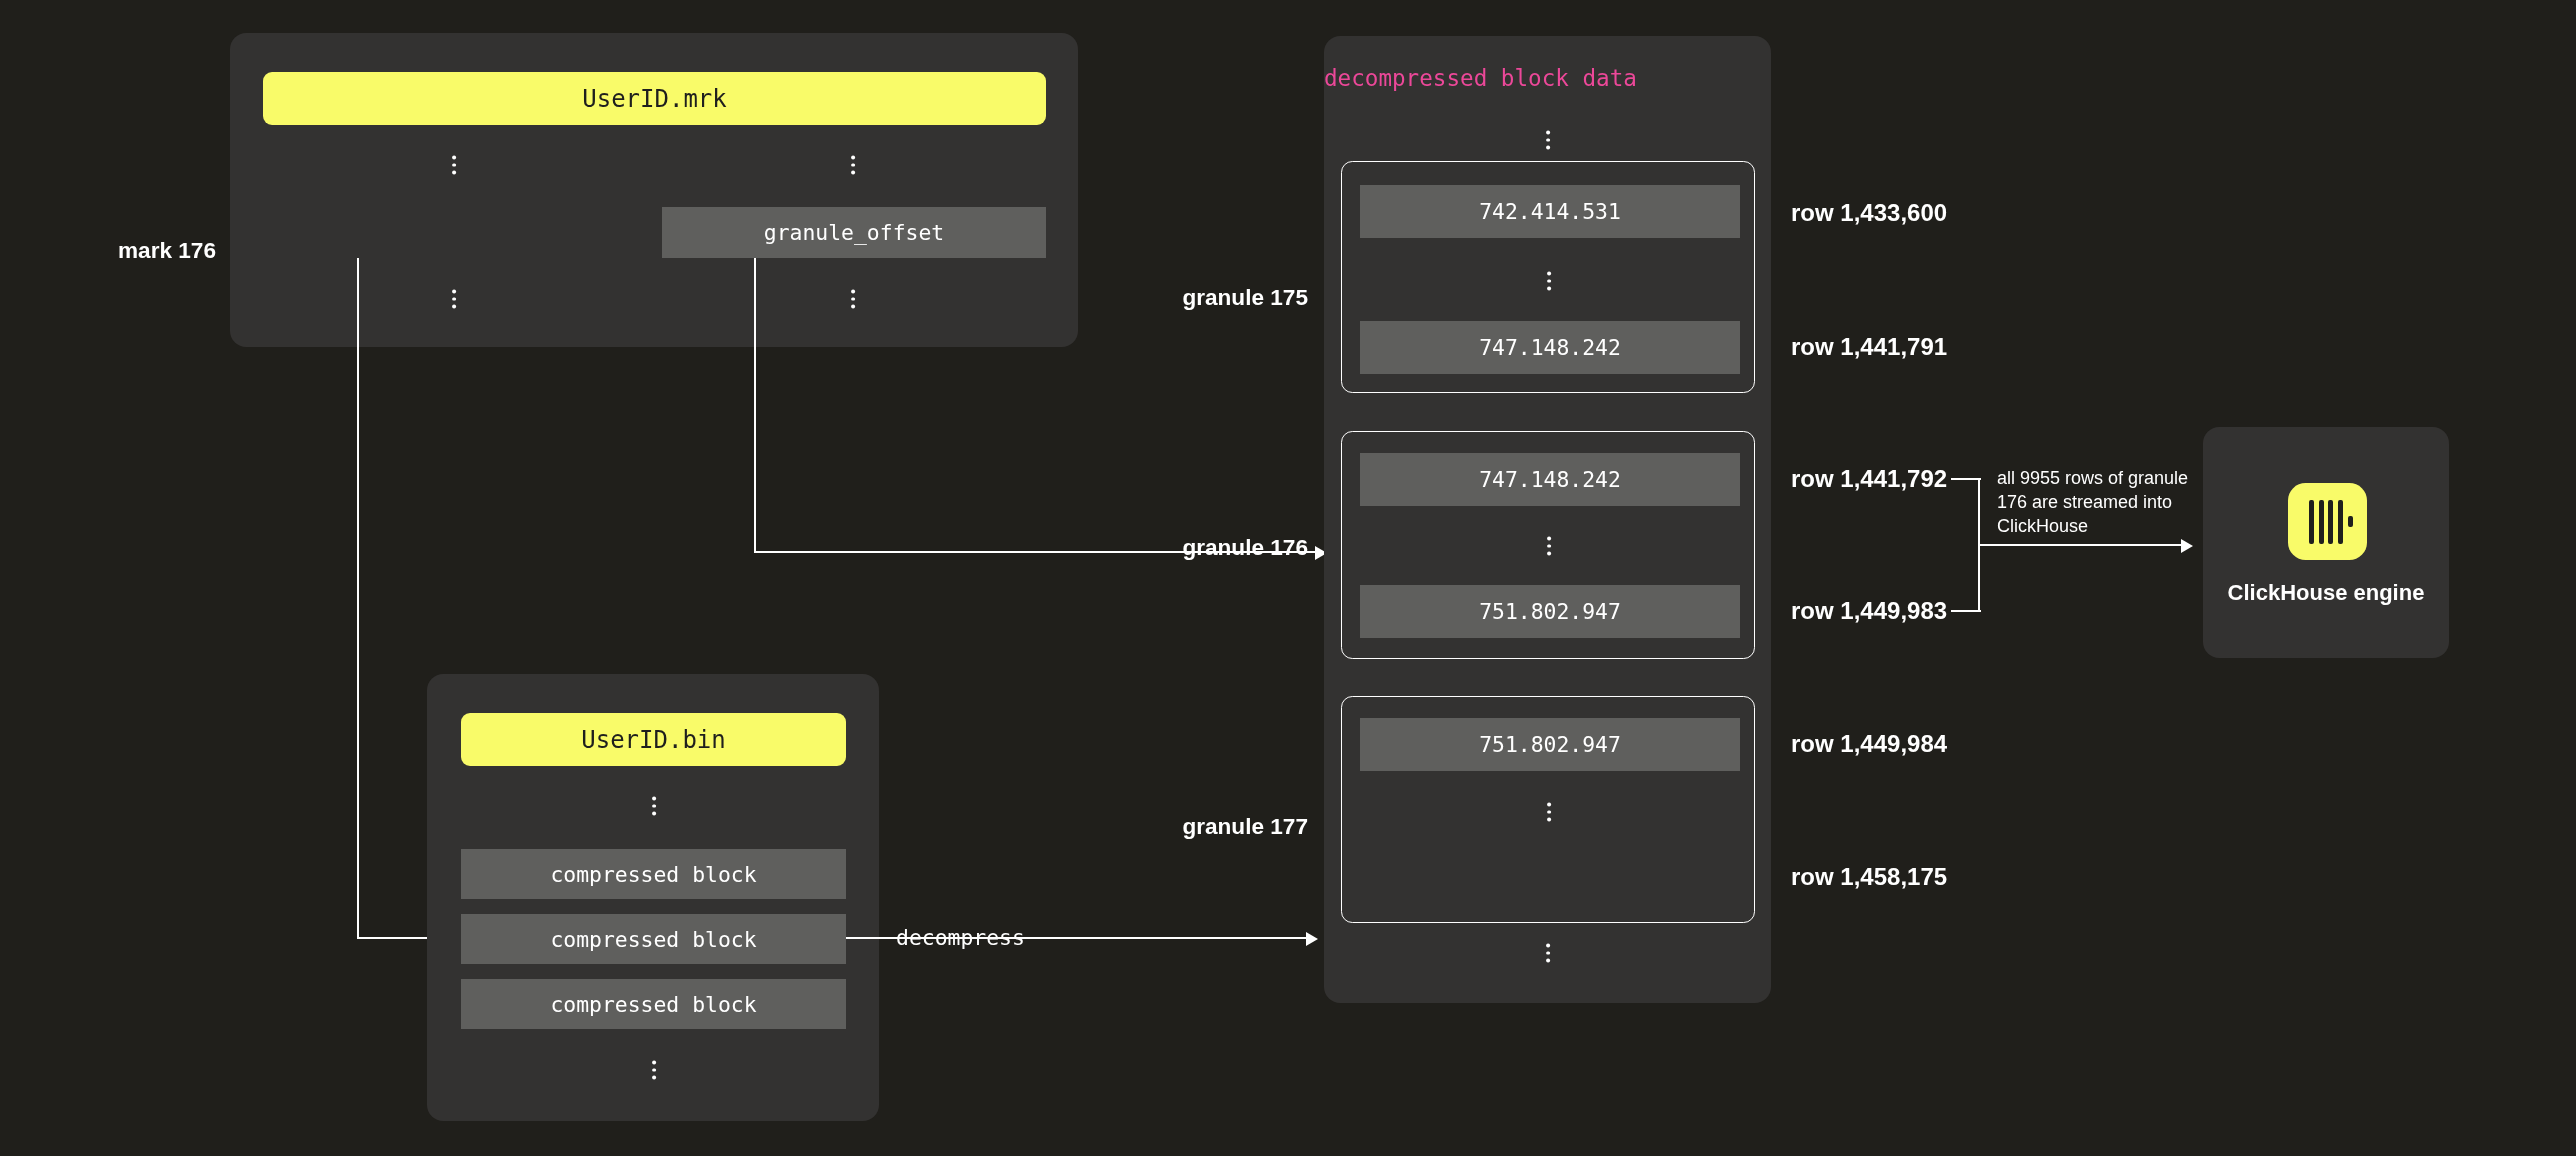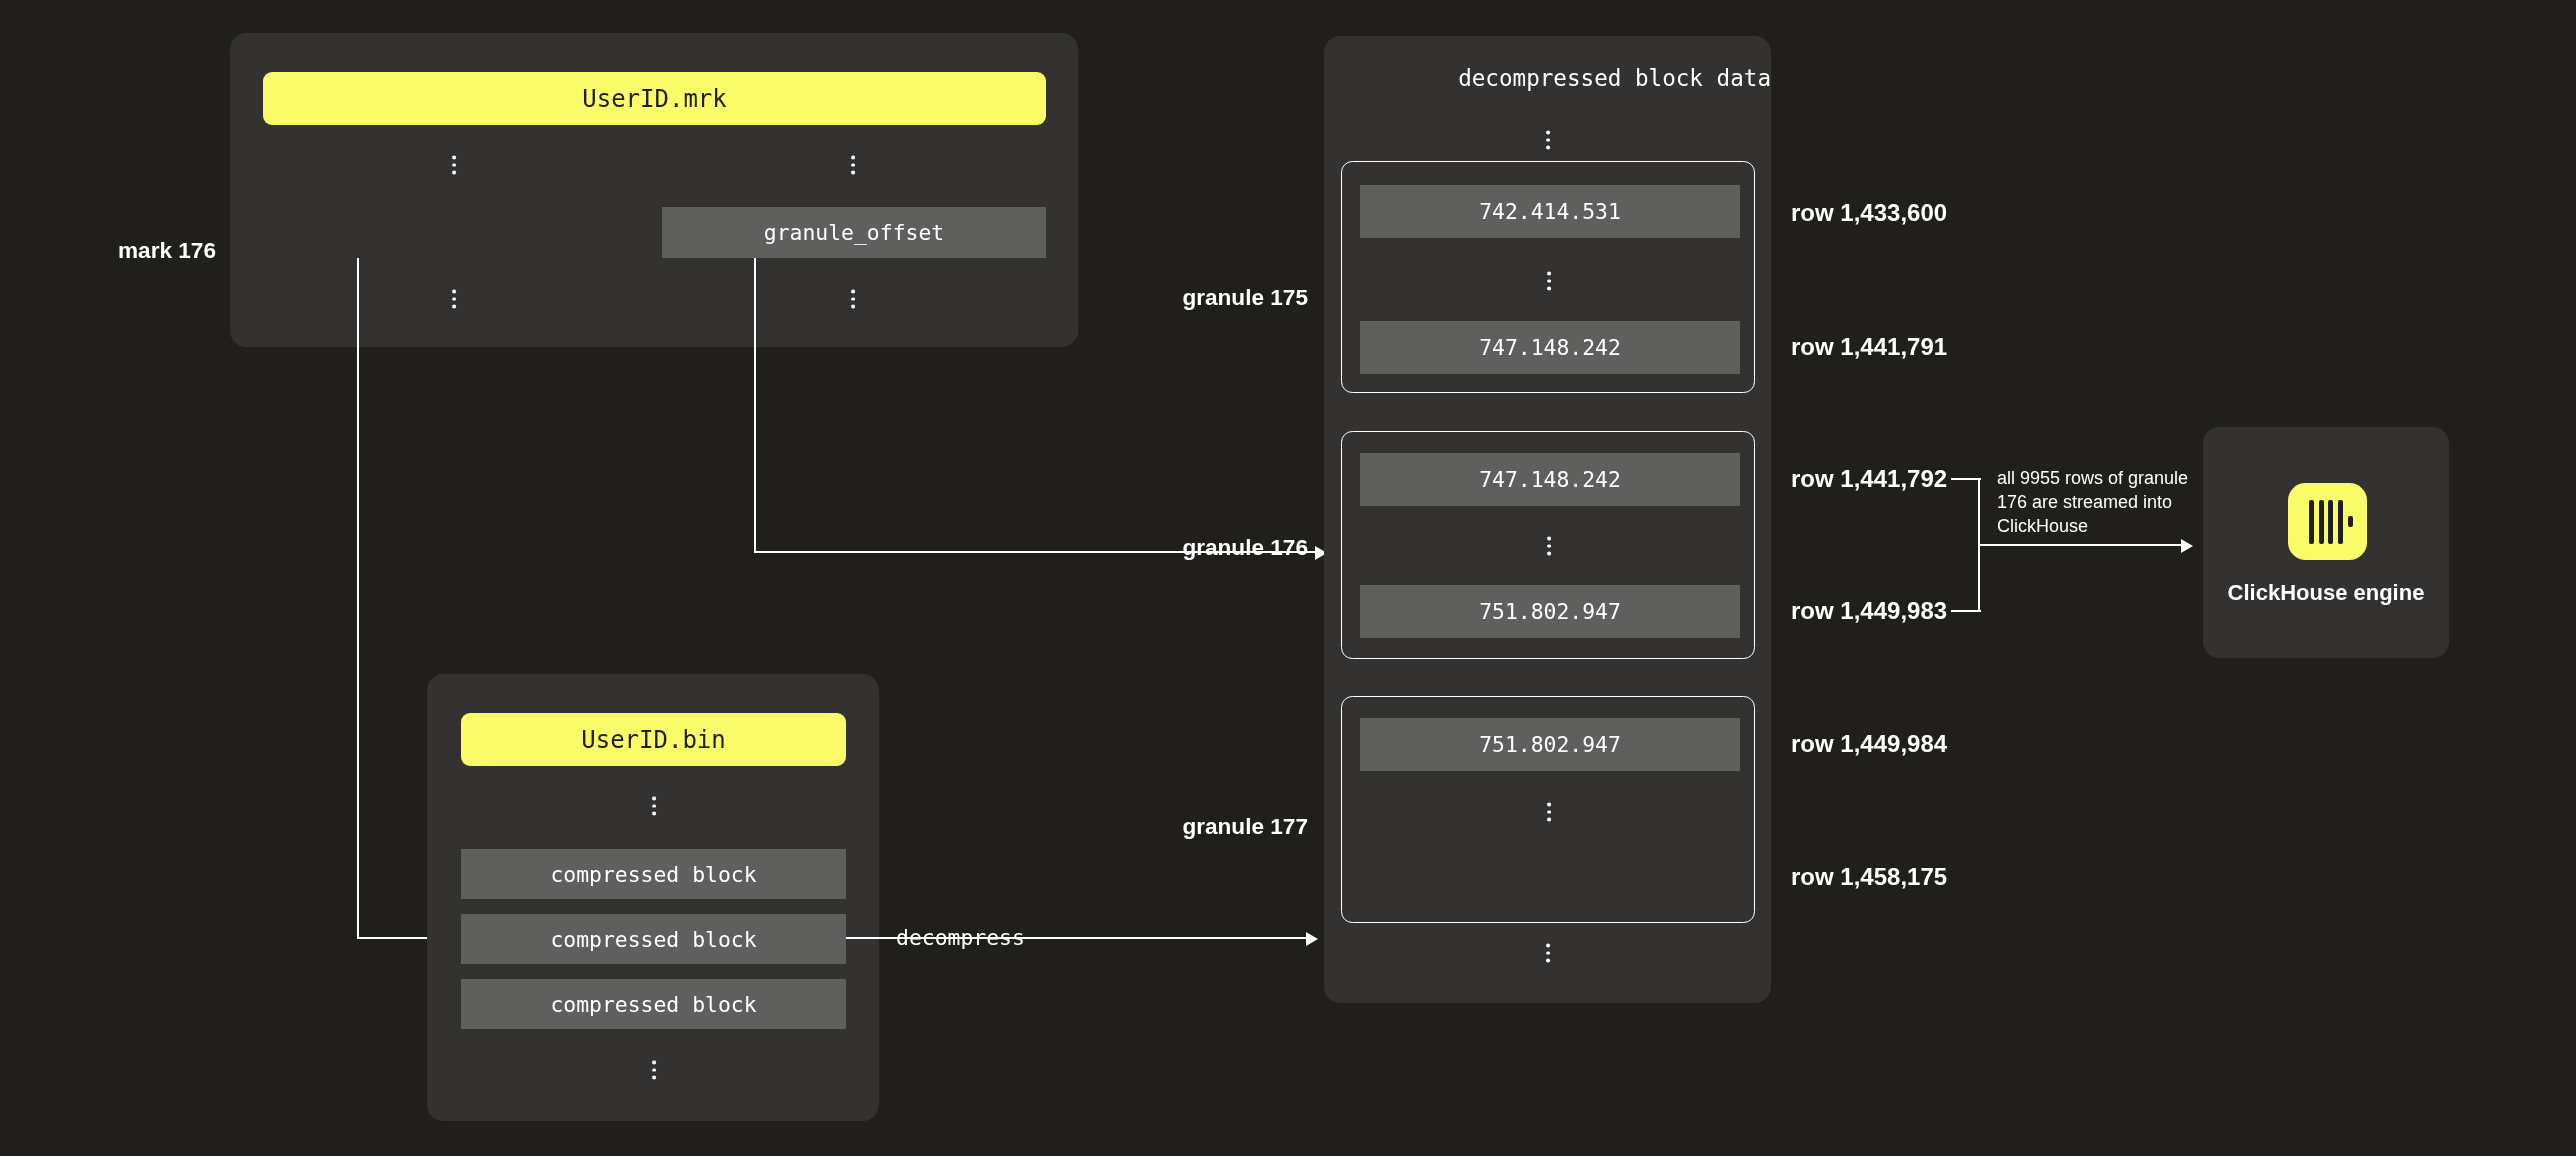--- a/index.html
+++ b/index.html
@@ -18,21 +18,21 @@
     position:absolute;background:#5f5f5d;
     display:flex;align-items:center;justify-content:center;
     font-family:"DejaVu Sans Mono",monospace;font-size:21.4px;color:#ffffff;
   }
   .mono-label{
     position:absolute;font-family:"DejaVu Sans Mono",monospace;
     font-size:21.4px;color:#ffffff;white-space:nowrap;margin-top:22px;
   }
   .panel-title{
     position:absolute;font-family:"DejaVu Sans Mono",monospace;
-    font-size:22.6px;color:#ffffff;text-align:right;white-space:nowrap;
+    font-size:22.6px;color:#ec4899;text-align:left;white-space:nowrap;
   }
   .blabel{
     position:absolute;font-weight:700;font-size:22.6px;color:#ffffff;white-space:nowrap;margin-top:16px;
   }
   .rowlabel{
     position:absolute;font-weight:700;font-size:24px;color:#ffffff;white-space:nowrap;
   }
   .annot{
     position:absolute;font-weight:500;font-size:18px;line-height:24px;color:#ffffff;
   }

